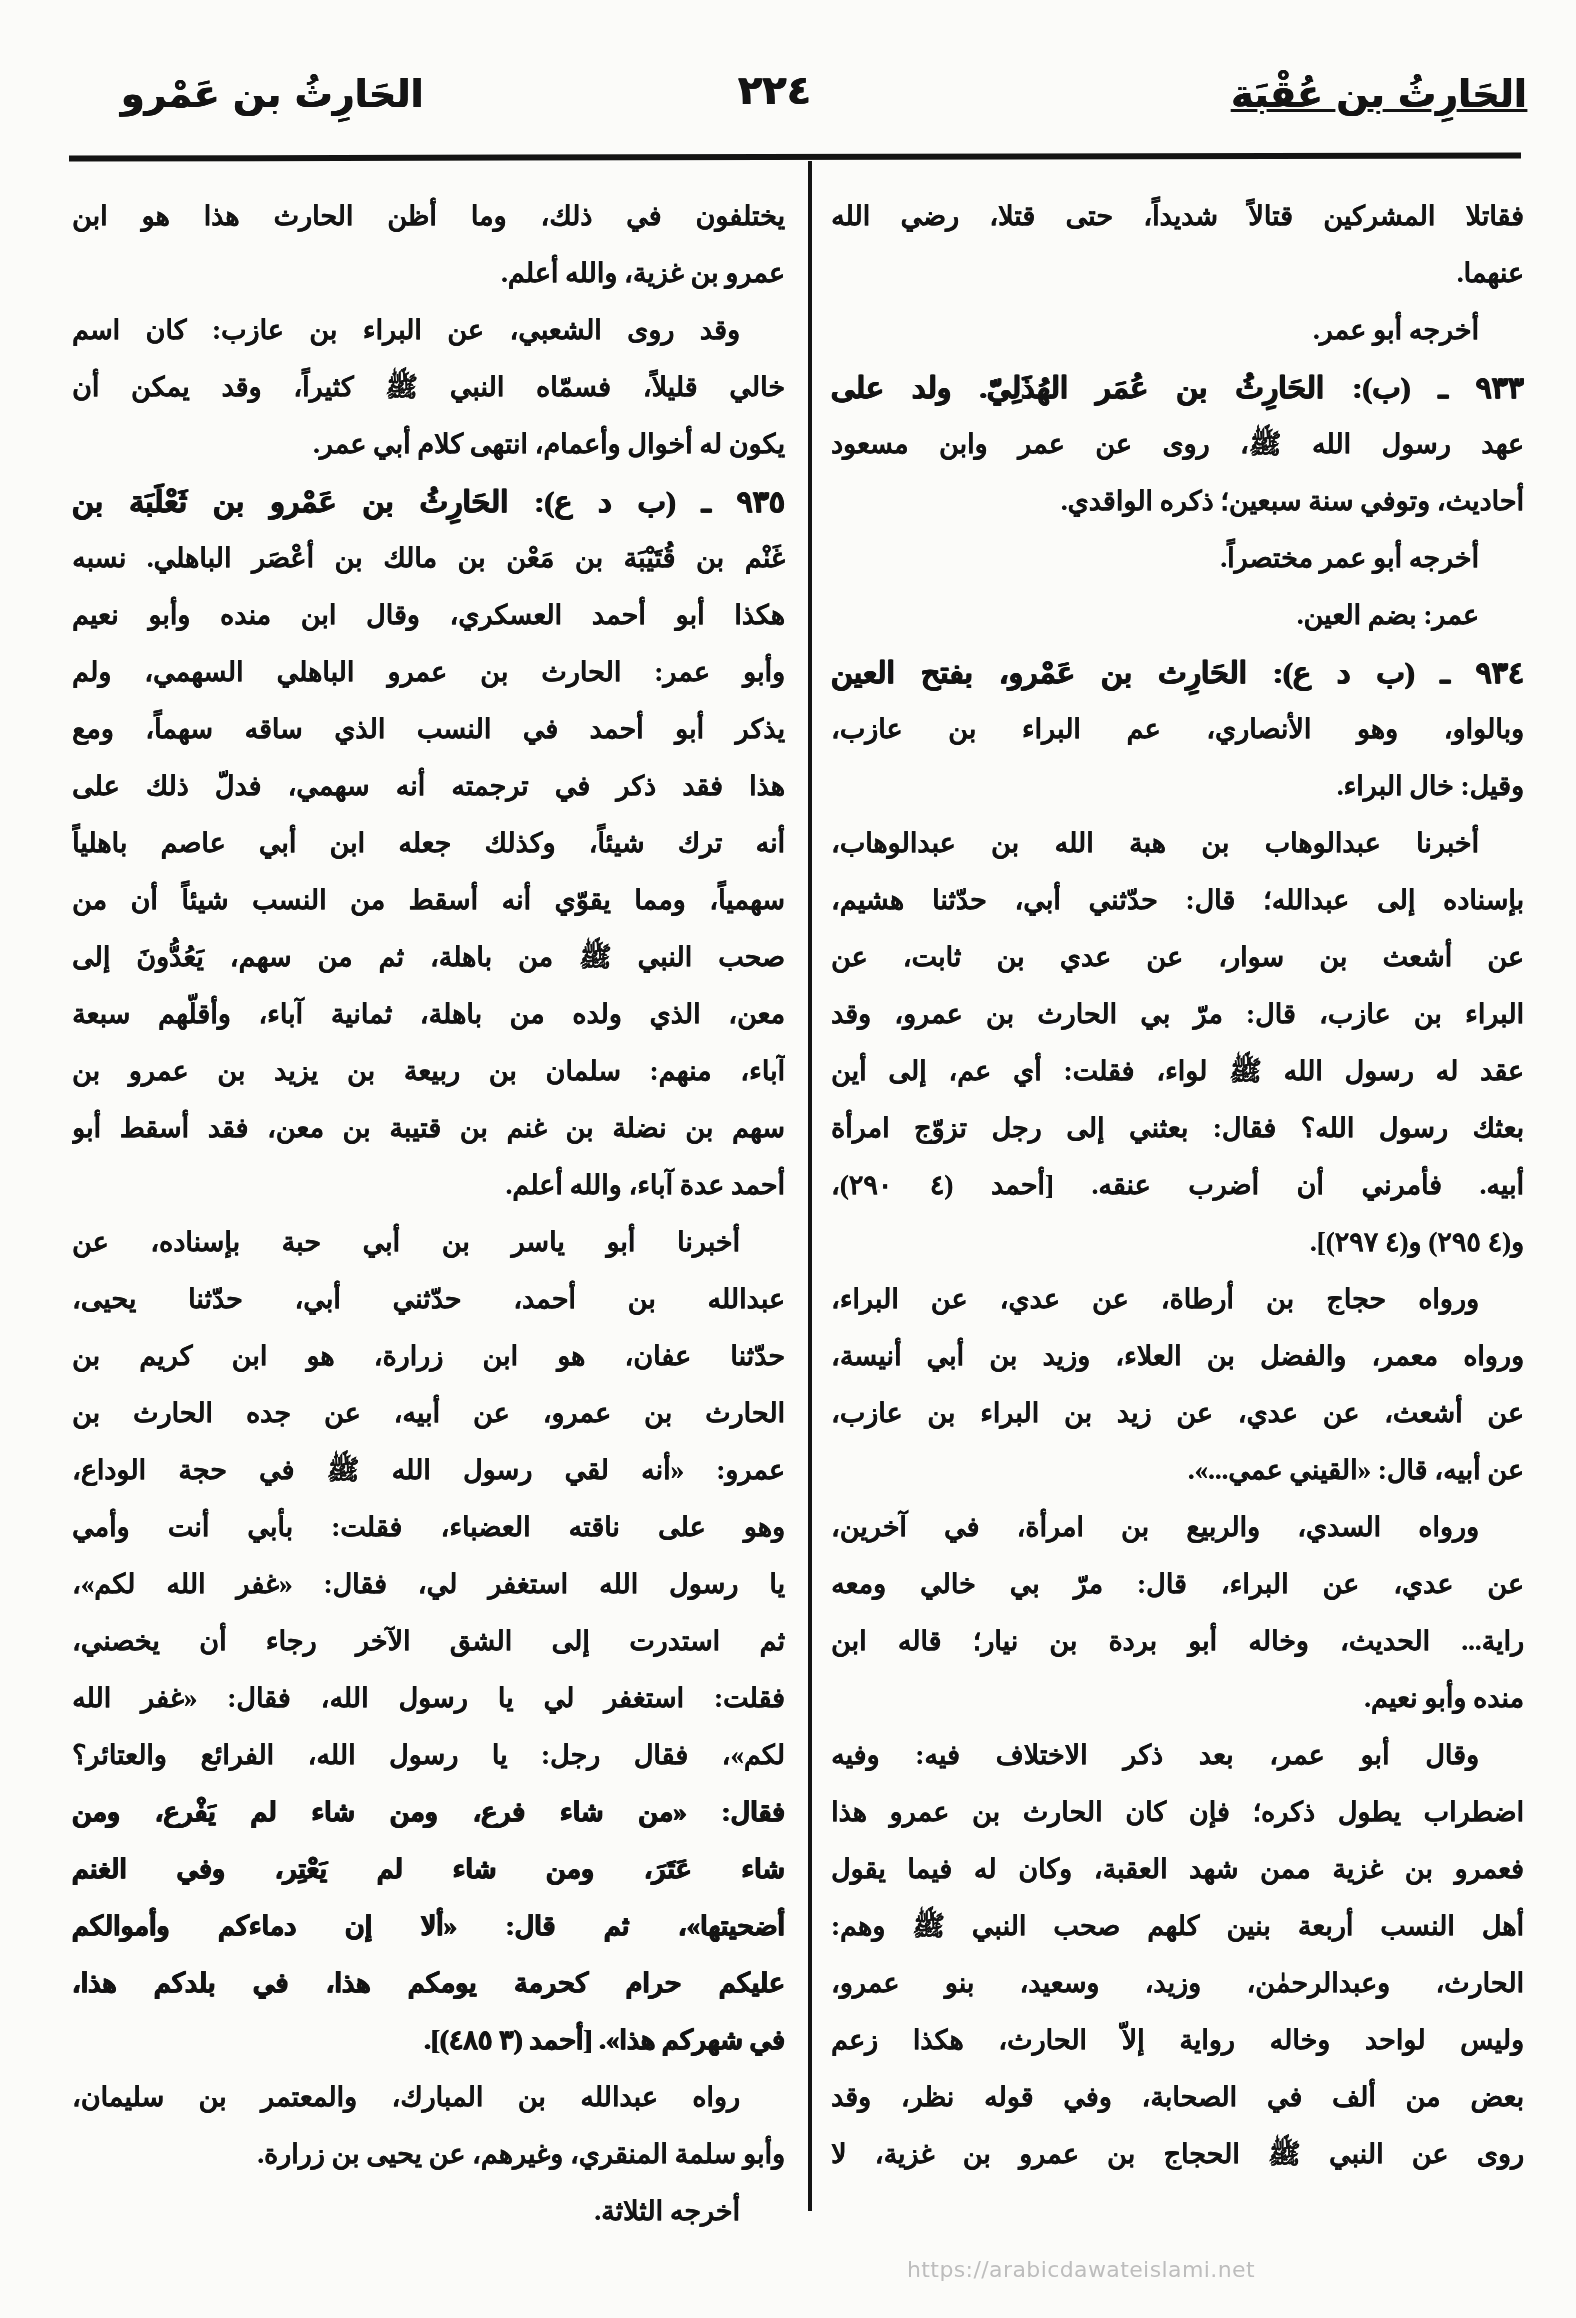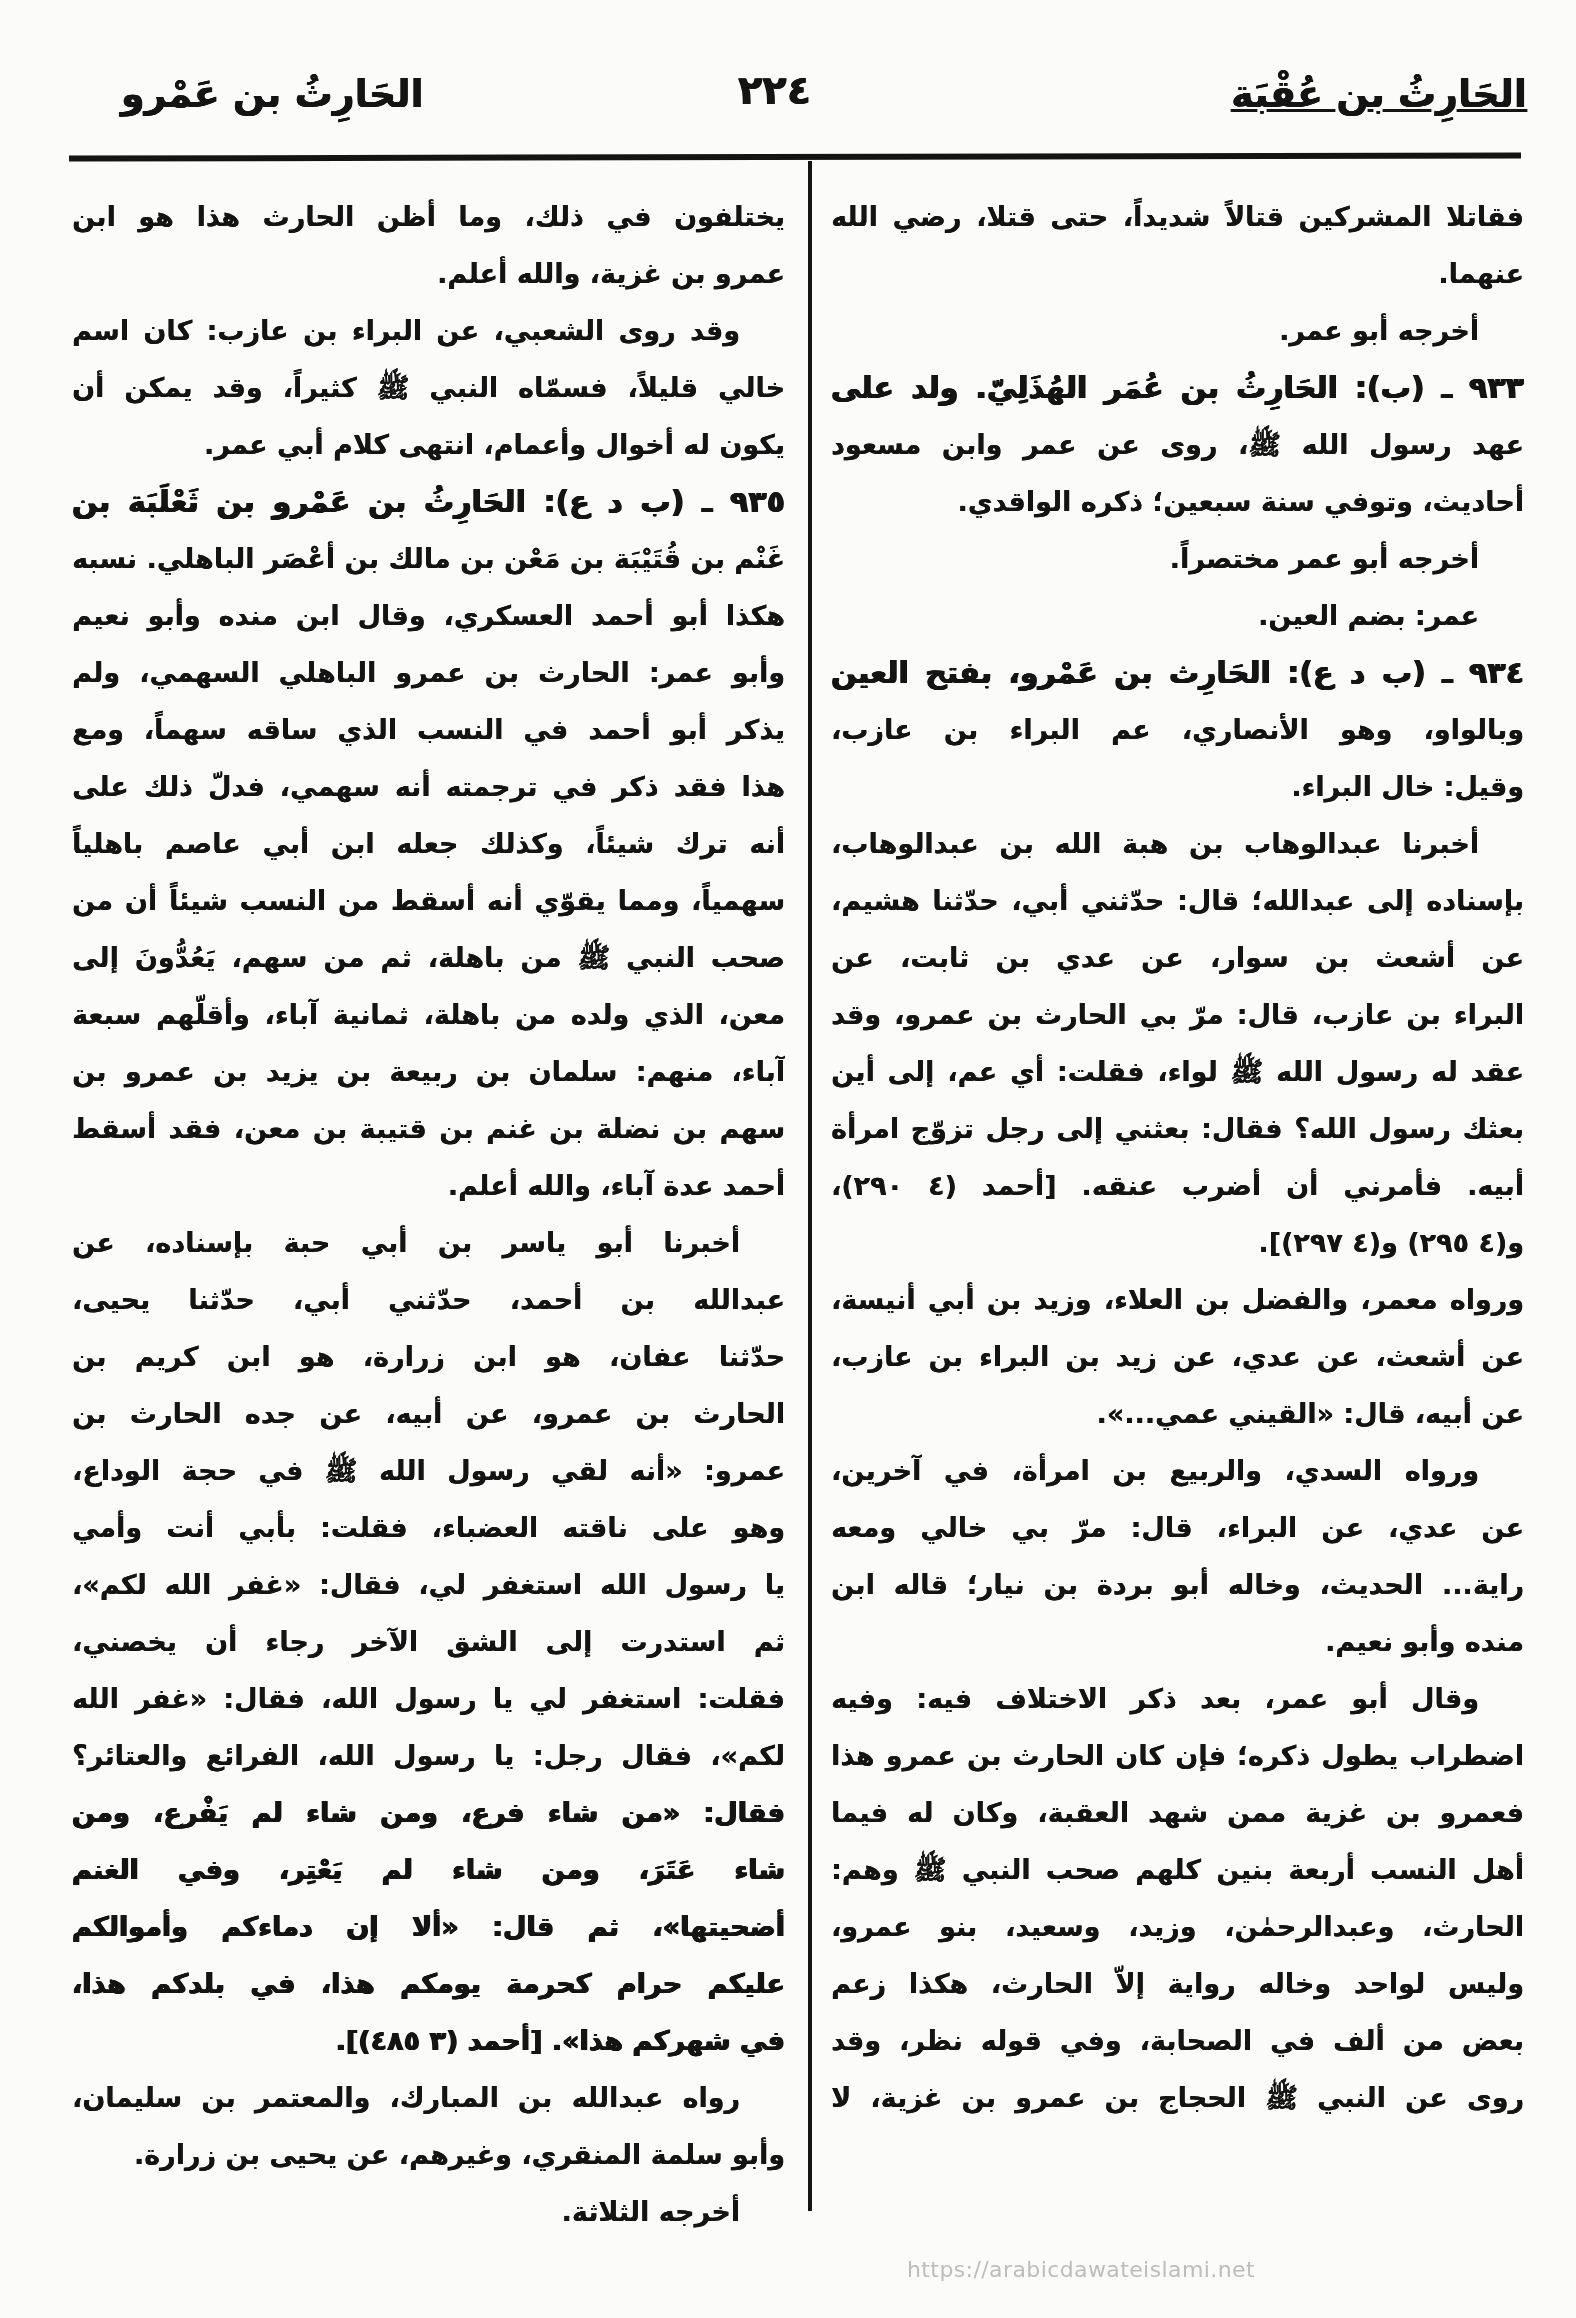--- a/index.html
+++ b/index.html
@@ -35,20 +35,21 @@
   }
   .vdivider{
     position:absolute;top:161px;left:808px;
     width:4.2px;height:2050px;
     background:var(--ink,#141414);
   }
   
   .col{
     position:absolute;top:188px;
     direction:rtl;
+    font-family:Liberation Serif, serif;
   }
   .col-right{left:831px;width:693px;}
   .col-left{left:72px;width:713px;}
   .line{
     height:57px;line-height:57px;
     font-size:27px;font-weight:700;
     text-align:right;
     white-space:nowrap;
     overflow:visible;
     text-shadow:0.2px 0 0 currentColor;
@@ -99,20 +100,21 @@
       <div class="line j">وبالواو، وهو الأنصاري، عم البراء بن عازب،</div>
       <div class="line">وقيل: خال البراء.</div>
       <div class="line in j">أخبرنا عبدالوهاب بن هبة الله بن عبدالوهاب،</div>
       <div class="line j">بإسناده إلى عبدالله؛ قال: حدّثني أبي، حدّثنا هشيم،</div>
       <div class="line j">عن أشعث بن سوار، عن عدي بن ثابت، عن</div>
       <div class="line j">البراء بن عازب، قال: مرّ بي الحارث بن عمرو، وقد</div>
       <div class="line j">عقد له رسول الله ﷺ لواء، فقلت: أي عم، إلى أين</div>
       <div class="line j">بعثك رسول الله؟ فقال: بعثني إلى رجل تزوّج امرأة</div>
       <div class="line j">أبيه. فأمرني أن أضرب عنقه. [أحمد (٤ ٢٩٠)،</div>
       <div class="line">و(٤ ٢٩٥) و(٤ ٢٩٧)].</div>
+      <div class="line in j">ورواه حجاج بن أرطاة، عن عدي، عن البراء،</div>
       <div class="line j">ورواه معمر، والفضل بن العلاء، وزيد بن أبي أنيسة،</div>
       <div class="line j">عن أشعث، عن عدي، عن زيد بن البراء بن عازب،</div>
       <div class="line">عن أبيه، قال: «القيني عمي...».</div>
       <div class="line in j">ورواه السدي، والربيع بن امرأة، في آخرين،</div>
       <div class="line j">عن عدي، عن البراء، قال: مرّ بي خالي ومعه</div>
       <div class="line j">راية... الحديث، وخاله أبو بردة بن نيار؛ قاله ابن</div>
       <div class="line">منده وأبو نعيم.</div>
       <div class="line in j">وقال أبو عمر، بعد ذكر الاختلاف فيه: وفيه</div>
       <div class="line j">اضطراب يطول ذكره؛ فإن كان الحارث بن عمرو هذا</div>
       <div class="line j">فعمرو بن غزية ممن شهد العقبة، وكان له فيما يقول</div>

